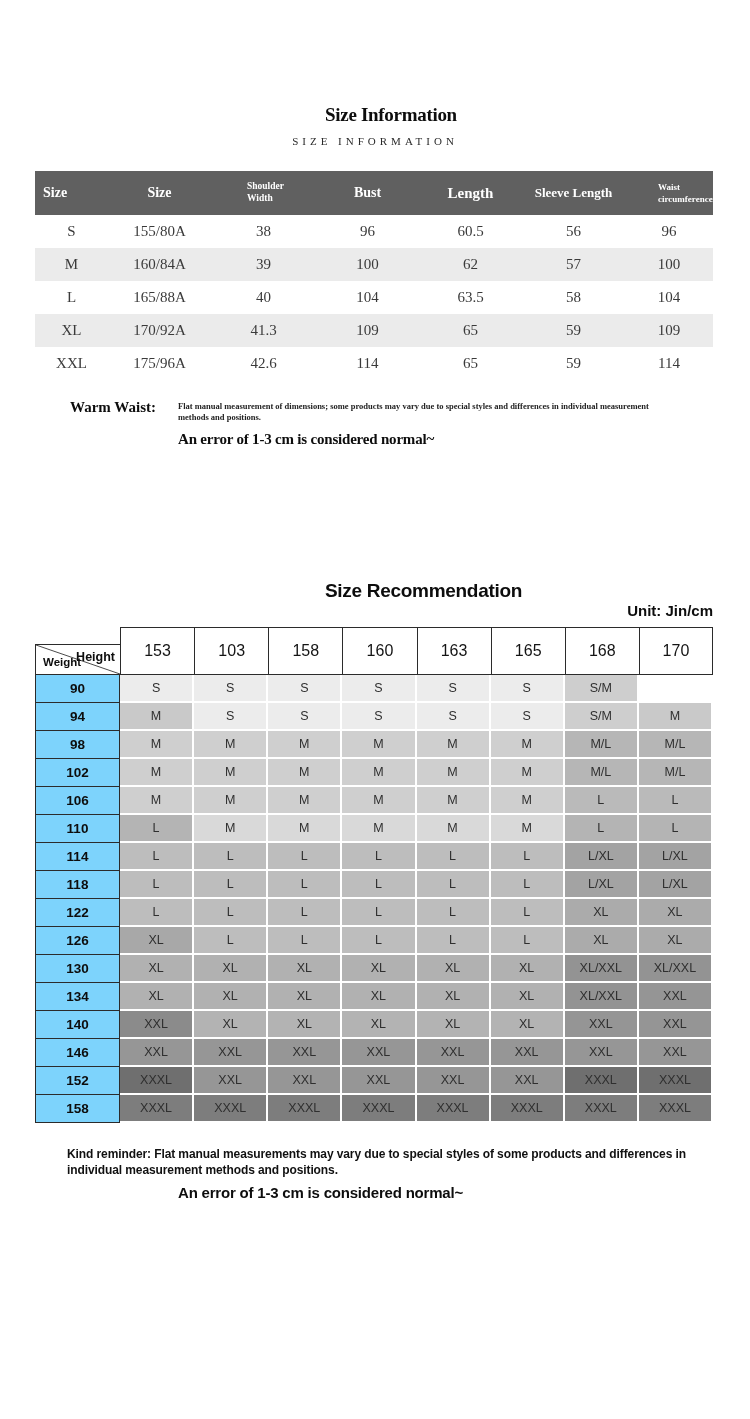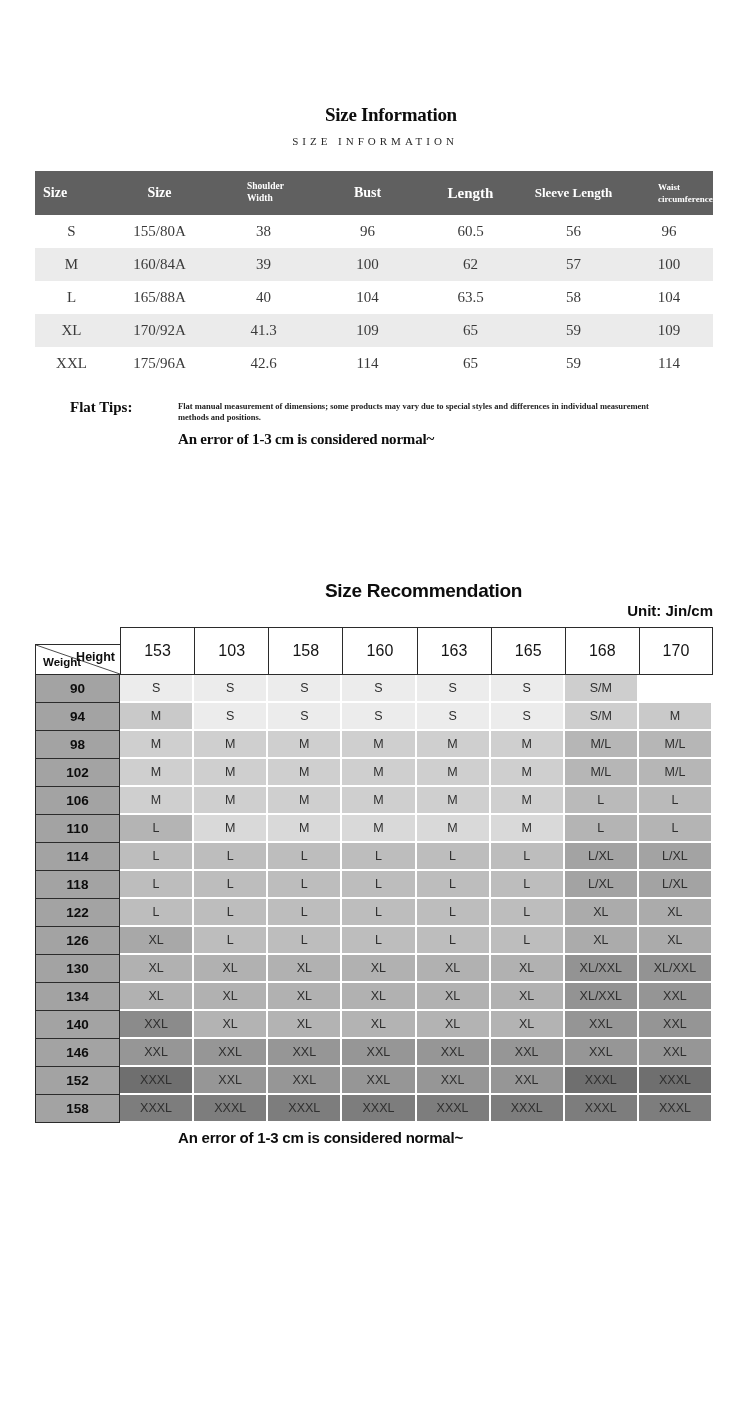--- a/index.html
+++ b/index.html
@@ -77,21 +77,21 @@
   .t2 .h.last{border-right:1.5px solid #2b2b2b;}
   .t2 .corner{position:relative;margin-top:17px;}
   .t2 .corner svg{position:absolute;left:0;top:0;width:100%;height:100%;}
   .t2 .corner .tr{
     position:absolute;top:5px;right:5px;font-size:12.5px;font-weight:bold;color:#0d0d0d;
   }
   .t2 .corner .bl{
     position:absolute;bottom:6px;left:7px;font-size:11.5px;font-weight:bold;color:#0d0d0d;
   }
   .t2 .w{
-    box-sizing:border-box;background:#a3a3a3;
+    box-sizing:border-box;background:#7dd3fc;
     border-left:1.5px solid #2b2b2b;border-right:1.5px solid #2b2b2b;
     border-bottom:1.5px solid #2b2b2b;
     display:flex;align-items:center;justify-content:center;
     font-size:13.5px;font-weight:bold;color:#0d0d0d;
   }
   .t2 .c{
     box-sizing:border-box;
     border-right:2px solid #ffffff;border-bottom:2px solid #ffffff;
     display:flex;align-items:center;justify-content:center;
     font-size:12.5px;color:#2f2f2f;
@@ -180,21 +180,21 @@
             <td>42.6</td>
             <td>114</td>
             <td>65</td>
             <td>59</td>
             <td>114</td>
           </tr>
         </tbody>
     </table>
 
     <div class="tips-row">
-      <div class="tips-label">Flat Tips:</div>
+      <div class="tips-label">Warm Waist:</div>
       <div class="tips-text">Flat manual measurement of dimensions; some products may vary due to special styles and differences in individual measurement methods and positions.</div>
     </div>
     <div class="error-note">An error of 1-3 cm is considered normal~</div>
   </section>
 
   <section class="sec2">
     <h1 class="sec-title">Size Recommendation</h1>
     <div class="unit-label">Unit: Jin/cm</div>
 
     <div class="t2" id="t2-grid">
@@ -353,16 +353,17 @@
         <div class="c" style="background: rgb(125, 125, 125);">XXXL</div>
         <div class="c" style="background: rgb(125, 125, 125);">XXXL</div>
         <div class="c" style="background: rgb(125, 125, 125);">XXXL</div>
         <div class="c" style="background: rgb(125, 125, 125);">XXXL</div>
         <div class="c" style="background: rgb(125, 125, 125);">XXXL</div>
         <div class="c" style="background: rgb(125, 125, 125);">XXXL</div>
         <div class="c" style="background: rgb(125, 125, 125);">XXXL</div>
         <div class="c" style="background: rgb(125, 125, 125);">XXXL</div>
       </div>
 
+    <p class="kind-reminder">Kind reminder: Flat manual measurements may vary due to special styles of some products and differences in individual measurement methods and positions.</p>
     <div class="error-note2">An error of 1-3 cm is considered normal~</div>
   </section>
 
 </div>
 
 </body></html>

